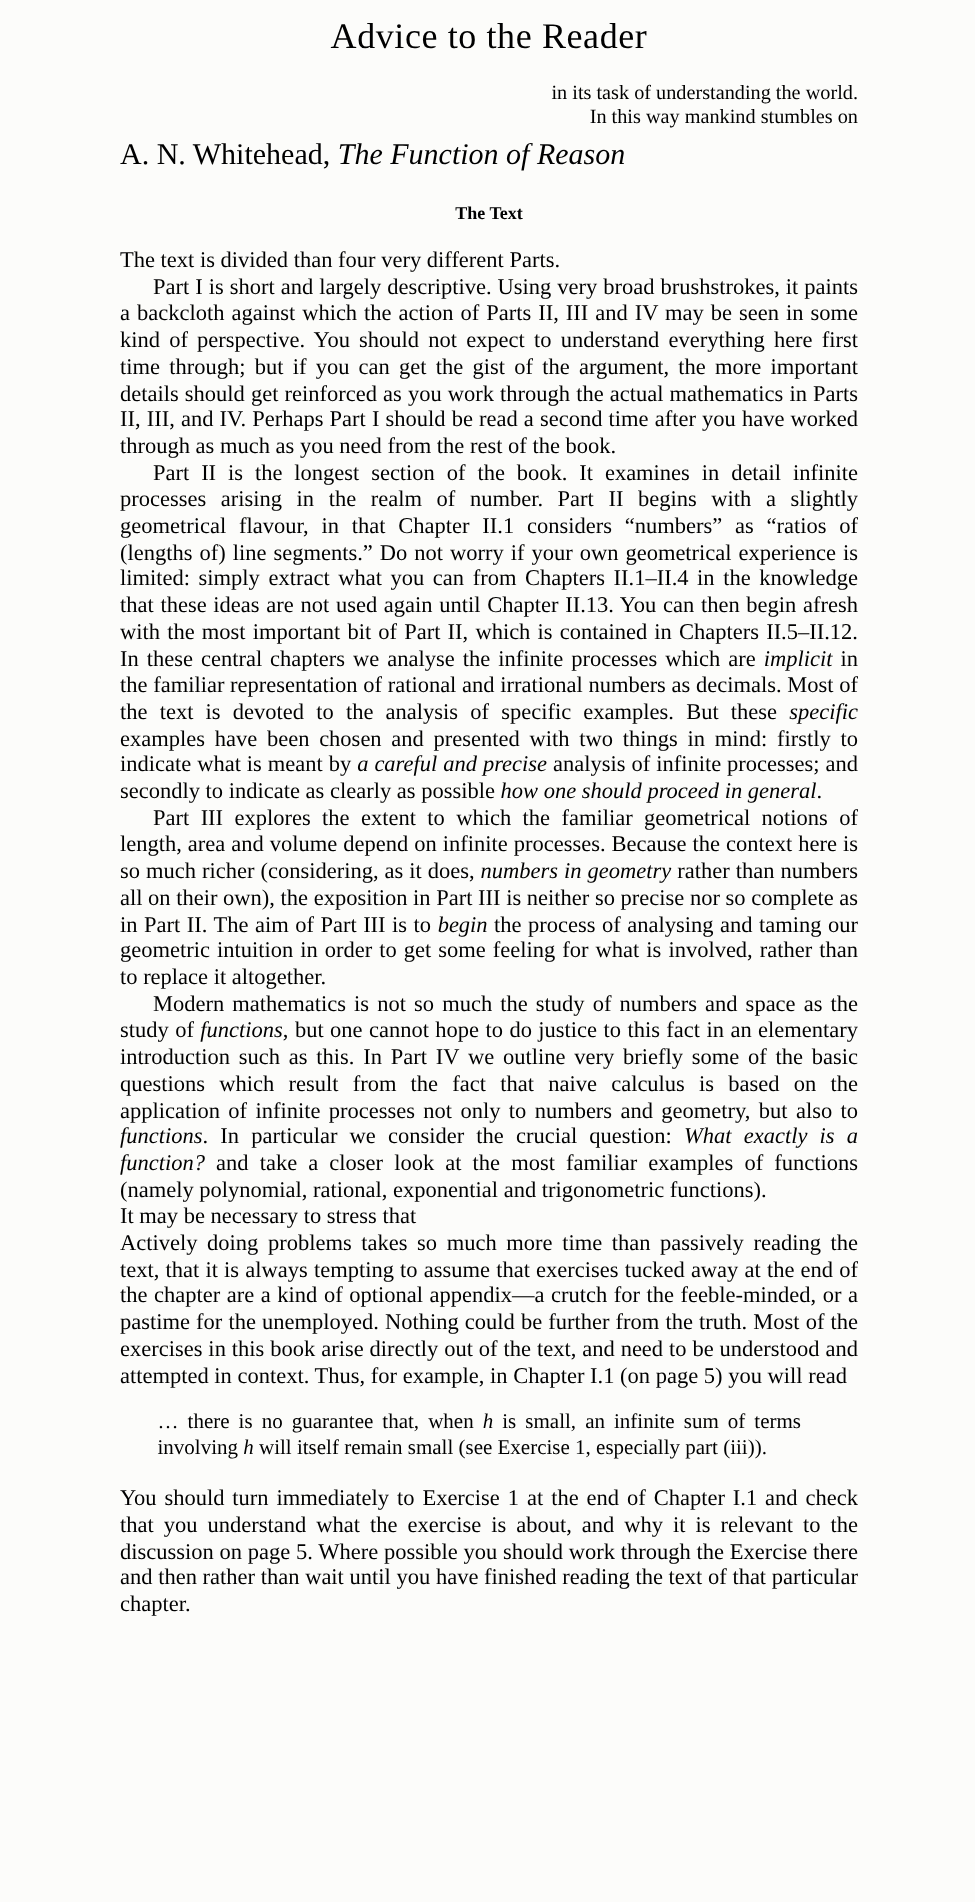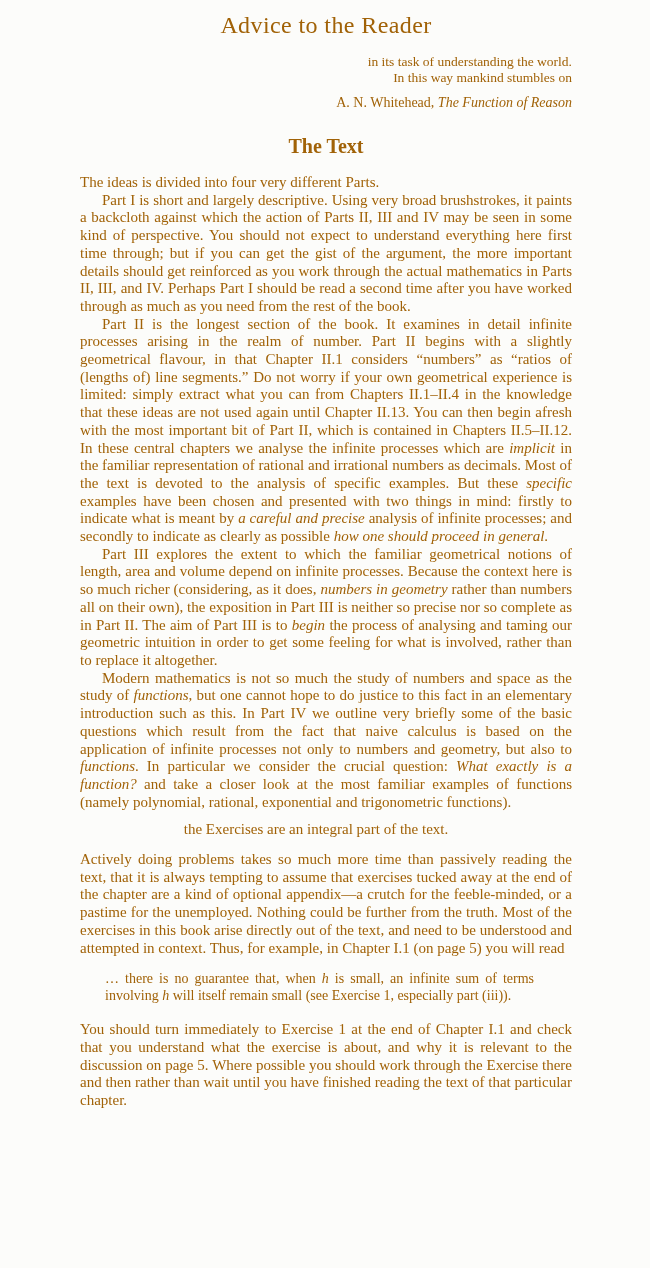--- a/index.html
+++ b/index.html
@@ -9,44 +9,43 @@
   }
   .page {
     position: relative;
     width: 650px;
     min-height: 1268px;
     margin: 0 auto;
     background: #fcfcfa;
     box-sizing: border-box;
     padding: 10px 78px 36px 80px;
     font-family: "Liberation Serif", "DejaVu Serif", serif;
-    color: #a16207;
+    color: #000000;
   }
   .title {
     text-align: center;
     font-size: 24px;
     font-weight: normal;
     letter-spacing: 0.4px;
     margin: 2px 0 0 0;
   }
   .epigraph {
     text-align: right;
     font-size: 13.5px;
     line-height: 15.5px;
     margin-top: 15px;
   }
   .attribution {
-    text-align: right;
-    font-size: 14px;
+    font-size: 20px;
     line-height: 16px;
     margin-top: 10px;
   }
   .sec-heading {
     text-align: center;
-    font-size: 20px;
+    font-size: 12px;
     font-weight: bold;
     margin: 44px 0 16px 0;
   }
   .sec-heading.first {
     margin-top: 24px;
   }
   .body-p {
     font-size: 15px;
     line-height: 17.7px;
     text-align: justify;
@@ -77,23 +76,23 @@
 
   <div class="epigraph">
     <div>in its task of understanding the world.</div>
     <div>In this way mankind stumbles on</div>
   </div>
 
   <div class="attribution" id="attribution"><span>A. N. Whitehead, </span><i>The Function of Reason</i></div>
 
   <main id="sections">
       <h2 class="sec-heading first">The Text</h2>
-      <p class="body-p"><span>The ideas is divided into four very different Parts.</span></p>
+      <p class="body-p"><span>The text is divided than four very different Parts.</span></p>
       <p class="body-p indent"><span>Part I is short and largely descriptive. Using very broad brushstrokes, it paints a backcloth against which the action of Parts II, III and IV may be seen in some kind of perspective. You should not expect to understand everything here first time through; but if you can get the gist of the argument, the more important details should get reinforced as you work through the actual mathematics in Parts II, III, and IV. Perhaps Part I should be read a second time after you have worked through as much as you need from the rest of the book.</span></p>
       <p class="body-p indent"><span>Part II is the longest section of the book. It examines in detail infinite processes arising in the realm of number. Part II begins with a slightly geometrical flavour, in that Chapter II.1 considers “numbers” as “ratios of (lengths of) line segments.” Do not worry if your own geometrical experience is limited: simply extract what you can from Chapters II.1–II.4 in the knowledge that these ideas are not used again until Chapter II.13. You can then begin afresh with the most important bit of Part II, which is contained in Chapters II.5–II.12. In these central chapters we analyse the infinite processes which are </span><i>implicit</i><span> in the familiar representation of rational and irrational numbers as decimals. Most of the text is devoted to the analysis of specific examples. But these </span><i>specific</i><span> examples have been chosen and presented with two things in mind: firstly to indicate what is meant by </span><i>a careful and precise</i><span> analysis of infinite processes; and secondly to indicate as clearly as possible </span><i>how one should proceed in general</i><span>.</span></p>
       <p class="body-p indent"><span>Part III explores the extent to which the familiar geometrical notions of length, area and volume depend on infinite processes. Because the context here is so much richer (considering, as it does, </span><i>numbers in geometry</i><span> rather than numbers all on their own), the exposition in Part III is neither so precise nor so complete as in Part II. The aim of Part III is to </span><i>begin</i><span> the process of analysing and taming our geometric intuition in order to get some feeling for what is involved, rather than to replace it altogether.</span></p>
       <p class="body-p indent"><span>Modern mathematics is not so much the study of numbers and space as the study of </span><i>functions</i><span>, but one cannot hope to do justice to this fact in an elementary introduction such as this. In Part IV we outline very briefly some of the basic questions which result from the fact that naive calculus is based on the application of infinite processes not only to numbers and geometry, but also to </span><i>functions</i><span>. In particular we consider the crucial question: </span><i>What exactly is a function?</i><span> and take a closer look at the most familiar examples of functions (namely polynomial, rational, exponential and trigonometric functions).</span></p>
-      <p class="display-line"><span>the Exercises are an integral part of the text.</span></p>
+      <p class="body-p"><span>It may be necessary to stress that</span></p>
       <p class="body-p"><span>Actively doing problems takes so much more time than passively reading the text, that it is always tempting to assume that exercises tucked away at the end of the chapter are a kind of optional appendix—a crutch for the feeble-minded, or a pastime for the unemployed. Nothing could be further from the truth. Most of the exercises in this book arise directly out of the text, and need to be understood and attempted in context. Thus, for example, in Chapter I.1 (on page 5) you will read</span></p>
       <div class="block-quote"><span>… there is no guarantee that, when </span><i>h</i><span> is small, an infinite sum of terms involving </span><i>h</i><span> will itself remain small (see Exercise 1, especially part (iii)).</span></div>
       <p class="body-p"><span>You should turn immediately to Exercise 1 at the end of Chapter I.1 and check that you understand what the exercise is about, and why it is relevant to the discussion on page 5. Where possible you should work through the Exercise there and then rather than wait until you have finished reading the text of that particular chapter.</span></p>
     </main>
 </div>
 
 </body></html>

